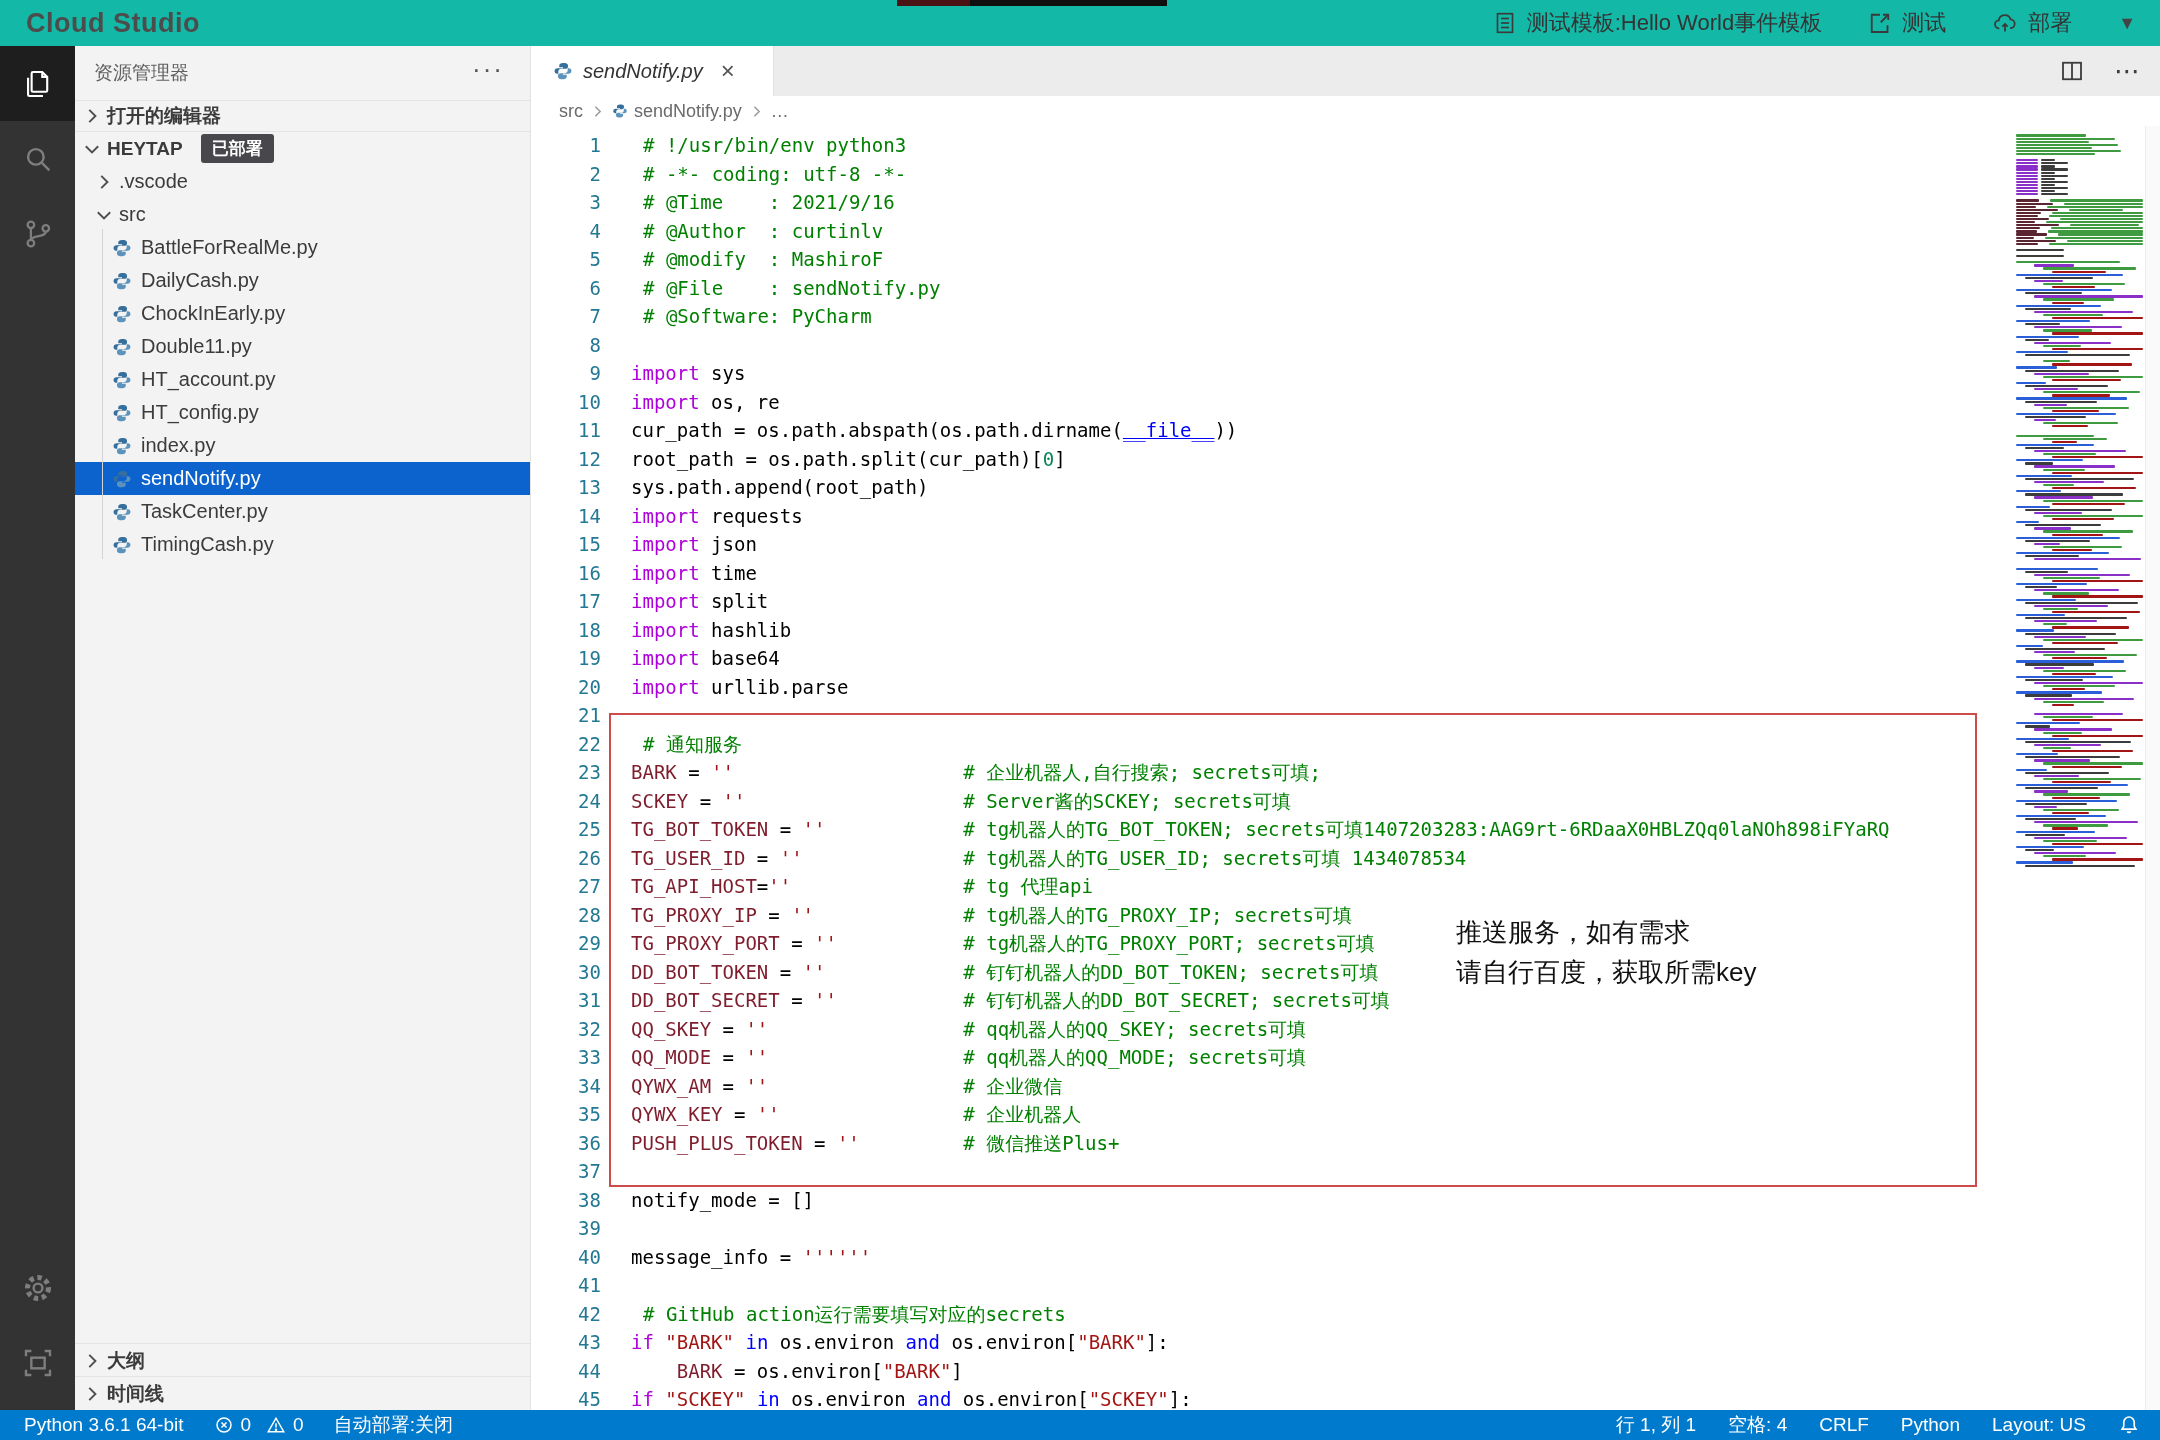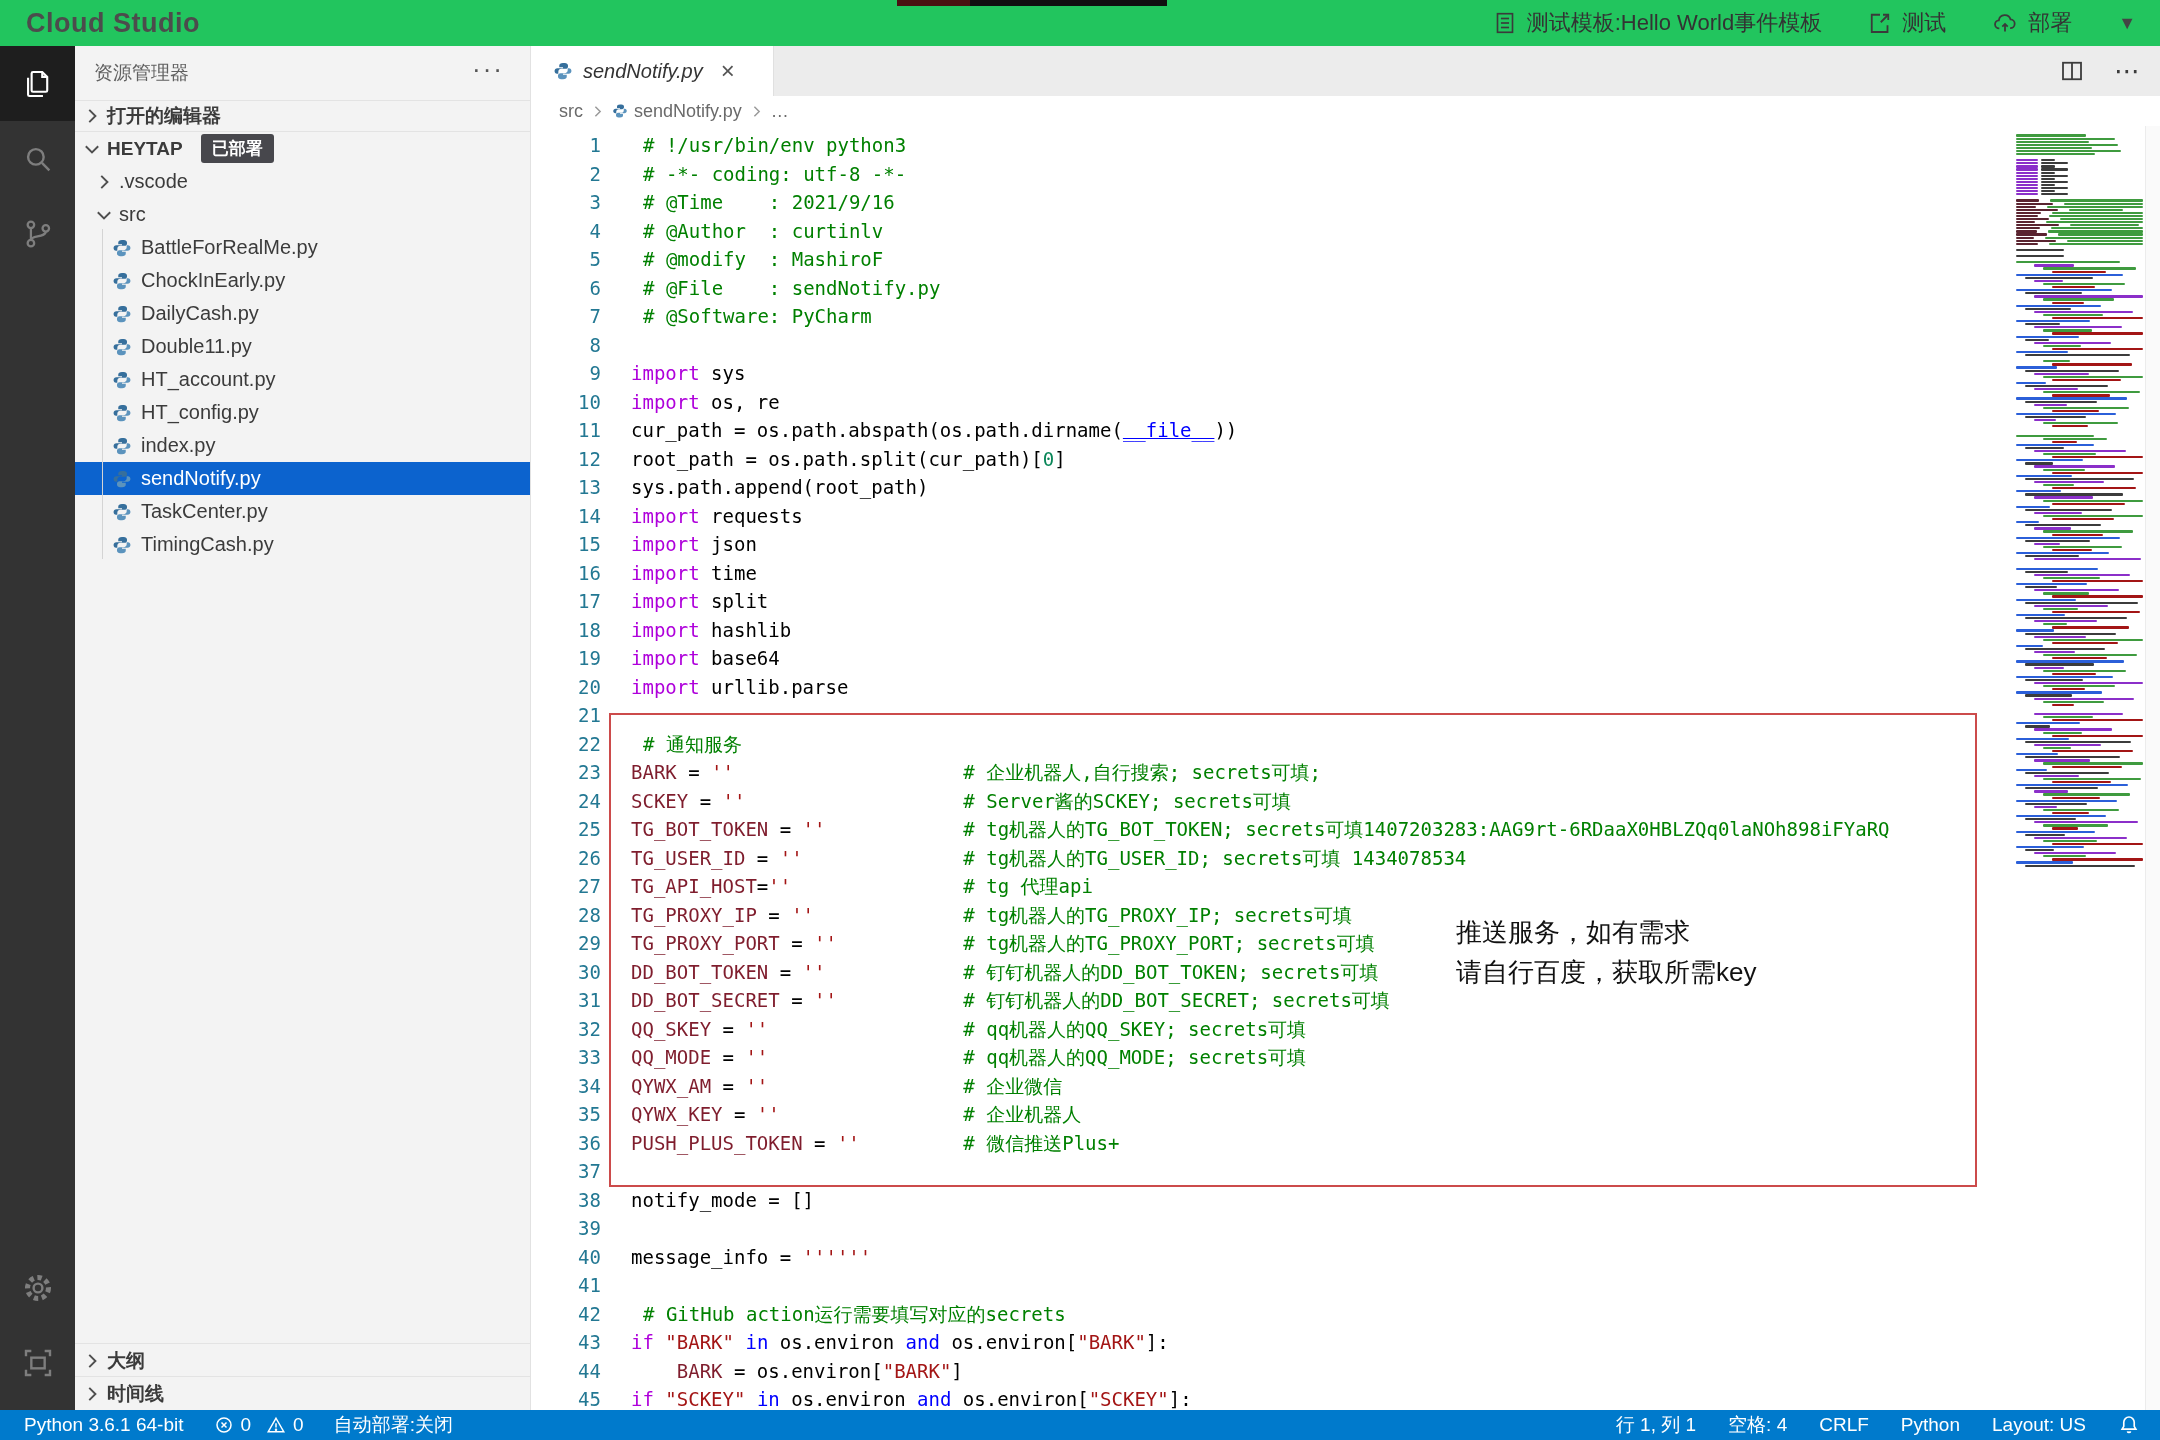--- a/index.html
+++ b/index.html
@@ -2,21 +2,21 @@
 <html><head>
 <meta charset="utf-8">
 <style>
   html,body{margin:0;padding:0;background:#9e9e9e;}
   #app{position:relative;width:2160px;height:1440px;background:#fff;overflow:hidden;
        font-family:"Liberation Sans","DejaVu Sans",sans-serif;-webkit-font-smoothing:antialiased;}
   .icon{display:inline-block;vertical-align:middle;}
   svg{display:block;}
 
   
-  .titlebar{position:relative;height:46px;background:#22c55e;display:flex;align-items:center;color:#3a3a3a;}
+  .titlebar{position:relative;height:46px;background:#14b8a6;display:flex;align-items:center;color:#3a3a3a;}
   .app-name{font-weight:bold;font-size:27px;color:#4c4c4c;margin:0 34px 0 26px;letter-spacing:.5px;}
   .menus{display:flex;align-items:center;font-size:22px;}
   .menu-item{padding:0 21px;cursor:default;}
   .notch{position:absolute;top:0;left:897px;height:6px;display:flex;}
   .notch-red{width:73px;height:6px;background:#4a1212;}
   .notch-black{width:197px;height:6px;background:#101010;}
   .title-actions{margin-left:auto;display:flex;align-items:center;gap:46px;margin-right:24px;font-size:22px;color:#333;}
   .t-action{display:flex;align-items:center;gap:10px;}
   .t-caret{font-size:18px;color:#444;}
 
@@ -205,28 +205,28 @@
     <path fill="#366f9c" d="M16 3c-4 0-6 1.6-6 4v3h6v1.5H7.2C4.3 11.5 2.5 13.6 2.5 16c0 2.5 1.5 4.5 4 4.5h2v-3.3c0-2.6 2.2-4.7 4.8-4.7h6.9c2.1 0 3.8-1.7 3.8-3.8V7c0-2.3-2.4-4-5-4h-3z"></path>
     <path fill="#5b93bd" d="M16 29c4 0 6-1.6 6-4v-3h-6v-1.5h8.8c2.9 0 4.7-2.1 4.7-4.5 0-2.5-1.5-4.5-4-4.5h-2v3.3c0 2.6-2.2 4.7-4.8 4.7h-6.9c-2.1 0-3.8 1.7-3.8 3.8V25c0 2.3 2.4 4 5 4h3z"></path>
   </svg>
             <span>BattleForRealMe.py</span>
           </div>
           <div class="tree-row file">
             <svg class="py-ic" viewBox="0 0 32 32">
     <path fill="#366f9c" d="M16 3c-4 0-6 1.6-6 4v3h6v1.5H7.2C4.3 11.5 2.5 13.6 2.5 16c0 2.5 1.5 4.5 4 4.5h2v-3.3c0-2.6 2.2-4.7 4.8-4.7h6.9c2.1 0 3.8-1.7 3.8-3.8V7c0-2.3-2.4-4-5-4h-3z"></path>
     <path fill="#5b93bd" d="M16 29c4 0 6-1.6 6-4v-3h-6v-1.5h8.8c2.9 0 4.7-2.1 4.7-4.5 0-2.5-1.5-4.5-4-4.5h-2v3.3c0 2.6-2.2 4.7-4.8 4.7h-6.9c-2.1 0-3.8 1.7-3.8 3.8V25c0 2.3 2.4 4 5 4h3z"></path>
   </svg>
-            <span>ChockInEarly.py</span>
+            <span>DailyCash.py</span>
           </div>
           <div class="tree-row file">
             <svg class="py-ic" viewBox="0 0 32 32">
     <path fill="#366f9c" d="M16 3c-4 0-6 1.6-6 4v3h6v1.5H7.2C4.3 11.5 2.5 13.6 2.5 16c0 2.5 1.5 4.5 4 4.5h2v-3.3c0-2.6 2.2-4.7 4.8-4.7h6.9c2.1 0 3.8-1.7 3.8-3.8V7c0-2.3-2.4-4-5-4h-3z"></path>
     <path fill="#5b93bd" d="M16 29c4 0 6-1.6 6-4v-3h-6v-1.5h8.8c2.9 0 4.7-2.1 4.7-4.5 0-2.5-1.5-4.5-4-4.5h-2v3.3c0 2.6-2.2 4.7-4.8 4.7h-6.9c-2.1 0-3.8 1.7-3.8 3.8V25c0 2.3 2.4 4 5 4h3z"></path>
   </svg>
-            <span>DailyCash.py</span>
+            <span>ChockInEarly.py</span>
           </div>
           <div class="tree-row file">
             <svg class="py-ic" viewBox="0 0 32 32">
     <path fill="#366f9c" d="M16 3c-4 0-6 1.6-6 4v3h6v1.5H7.2C4.3 11.5 2.5 13.6 2.5 16c0 2.5 1.5 4.5 4 4.5h2v-3.3c0-2.6 2.2-4.7 4.8-4.7h6.9c2.1 0 3.8-1.7 3.8-3.8V7c0-2.3-2.4-4-5-4h-3z"></path>
     <path fill="#5b93bd" d="M16 29c4 0 6-1.6 6-4v-3h-6v-1.5h8.8c2.9 0 4.7-2.1 4.7-4.5 0-2.5-1.5-4.5-4-4.5h-2v3.3c0 2.6-2.2 4.7-4.8 4.7h-6.9c-2.1 0-3.8 1.7-3.8 3.8V25c0 2.3 2.4 4 5 4h3z"></path>
   </svg>
             <span>Double11.py</span>
           </div>
           <div class="tree-row file">
             <svg class="py-ic" viewBox="0 0 32 32">

